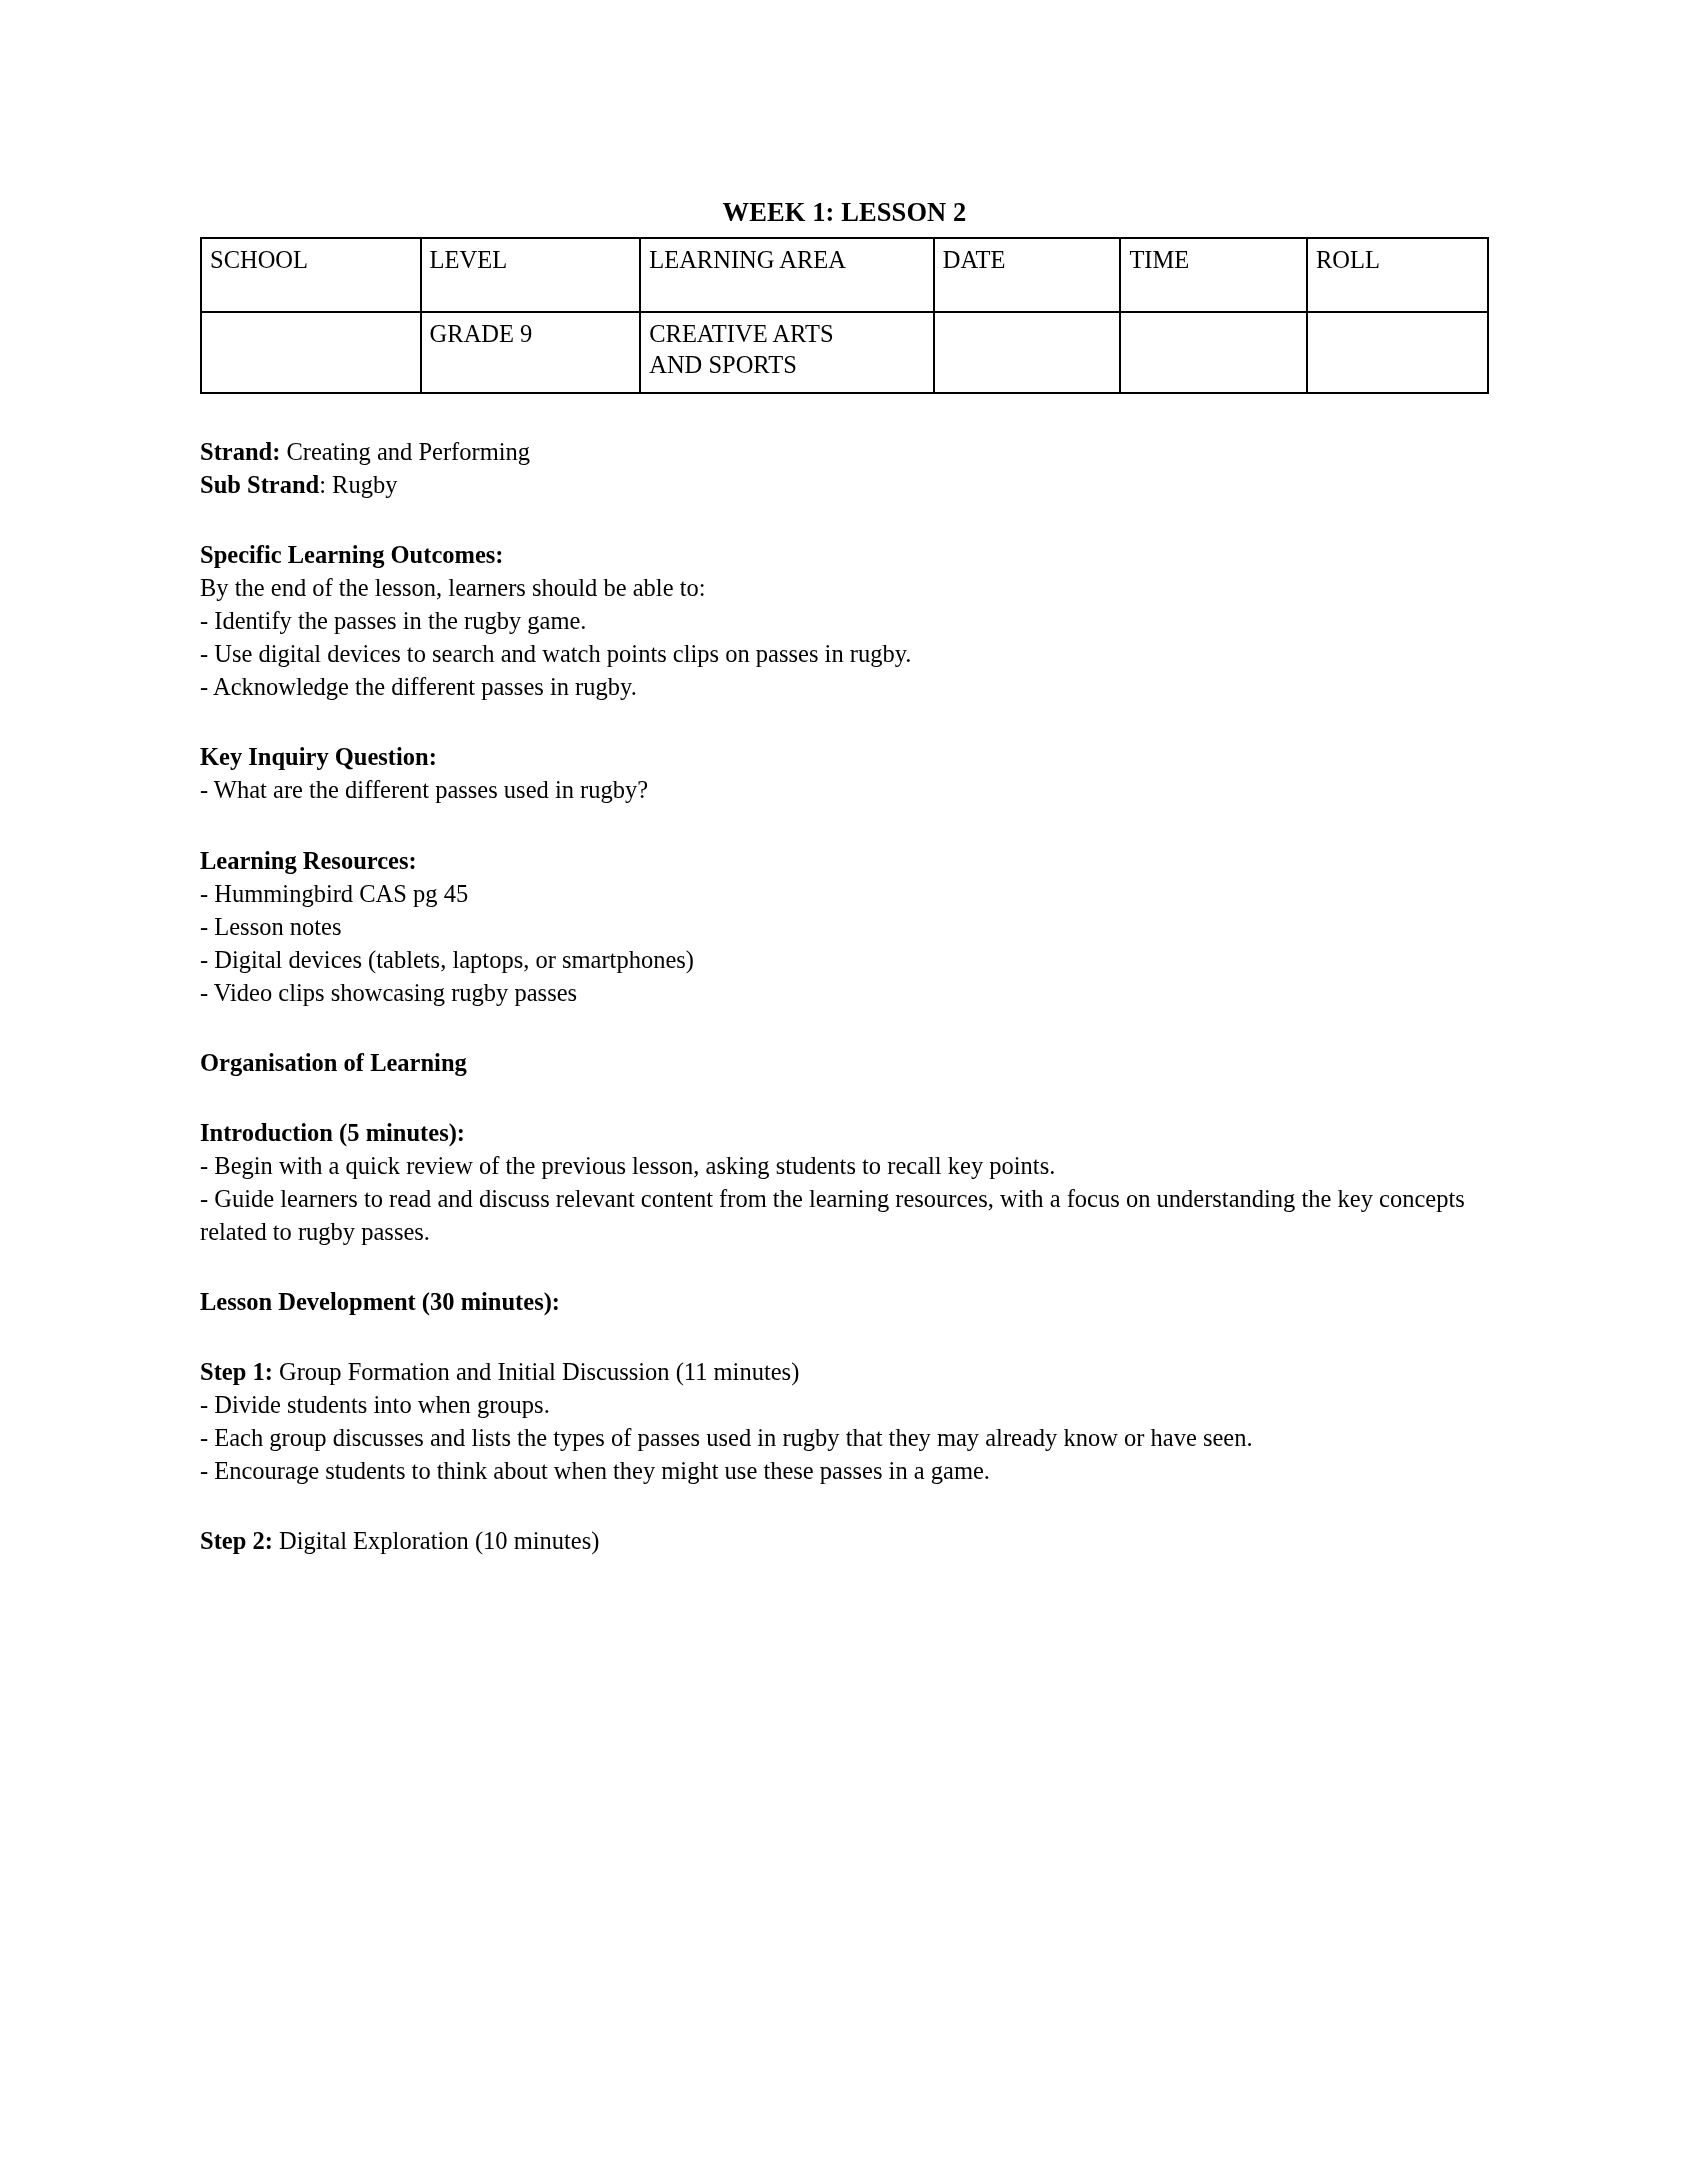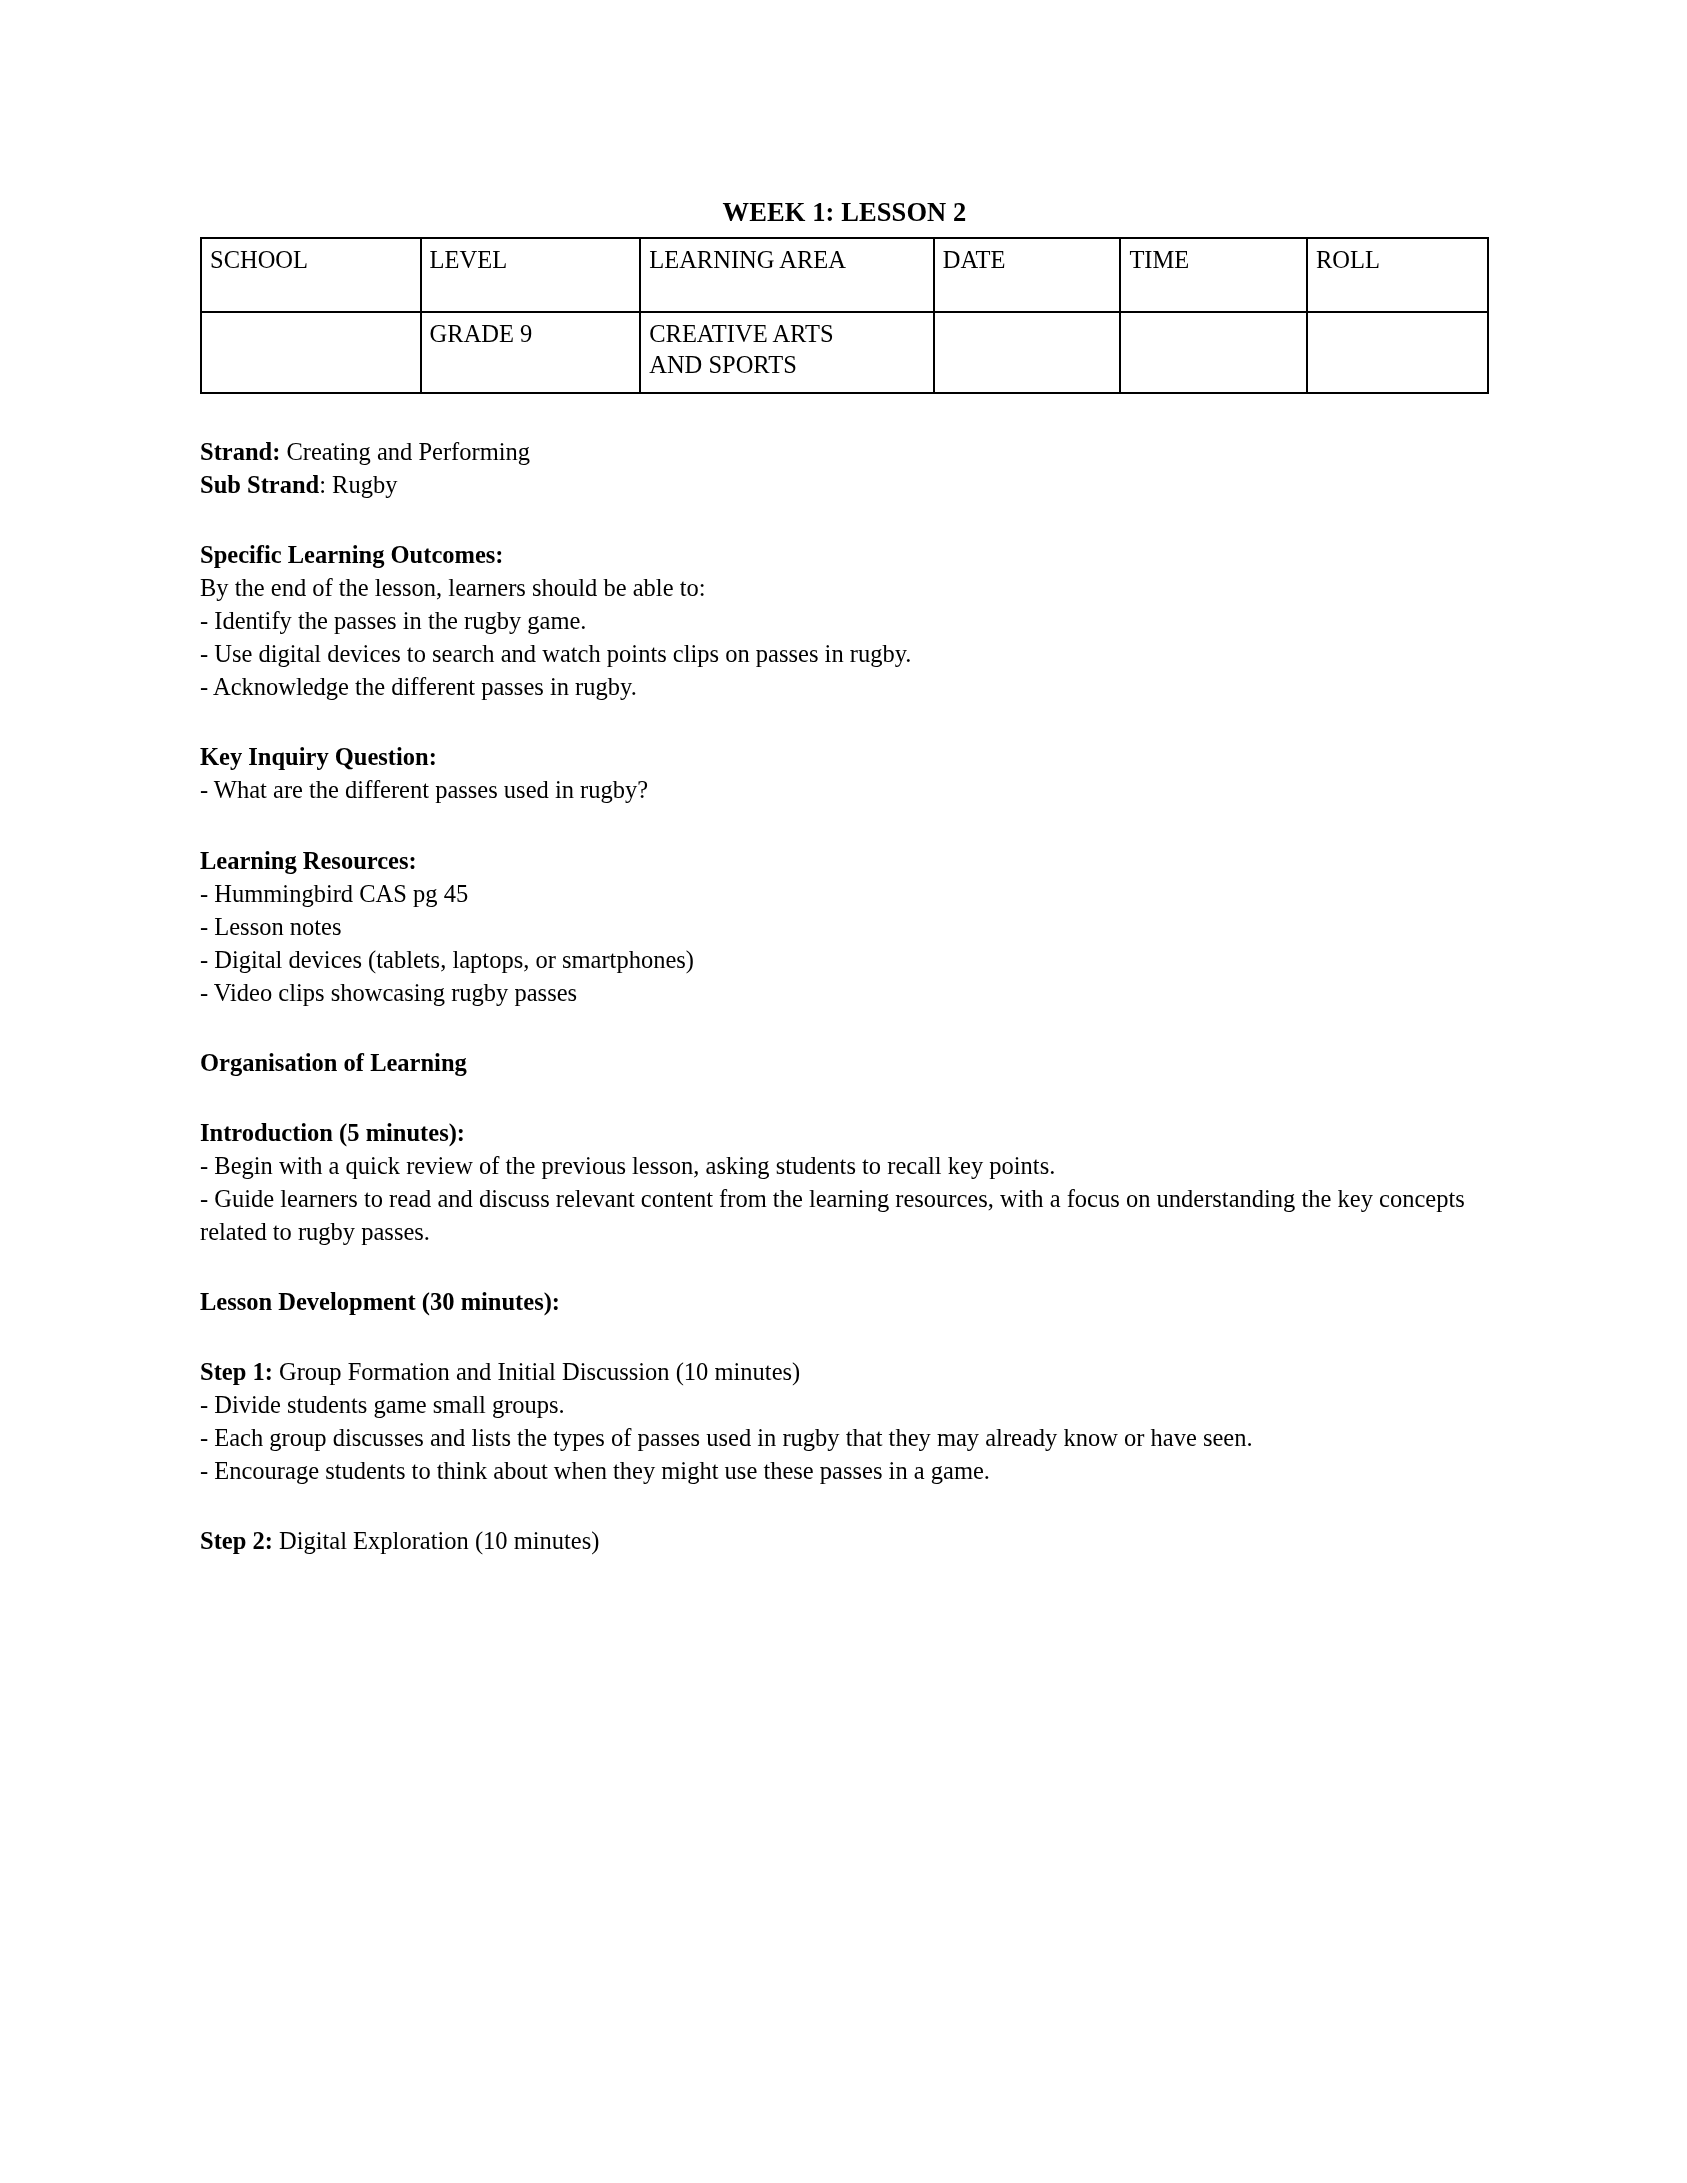--- a/index.html
+++ b/index.html
@@ -165,22 +165,22 @@
 
   <div class="spacer-md"></div>
 
   <div class="block">
     <p class="heading">Lesson Development (30 minutes):</p>
   </div>
 
   <div class="spacer-md"></div>
 
   <div class="block">
-    <p class="line"><span class="b">Step 1:</span><span class="n">&nbsp;</span><span class="n">Group Formation and Initial Discussion (10 minutes)</span></p>
-    <p class="line wrap">- Divide students game small groups.</p>
+    <p class="line"><span class="b">Step 1:</span><span class="n">&nbsp;</span><span class="n">Group Formation and Initial Discussion (11 minutes)</span></p>
+    <p class="line wrap">- Divide students into when groups.</p>
     <p class="line wrap">- Each group discusses and lists the types of passes used in rugby that they may already know or have seen.</p>
     <p class="line wrap">- Encourage students to think about when they might use these passes in a game.</p>
   </div>
 
   <div class="spacer-md"></div>
 
   <div class="block">
     <p class="line"><span class="b">Step 2:</span><span class="n">&nbsp;</span><span class="n">Digital Exploration (10 minutes)</span></p>
   </div>
 

